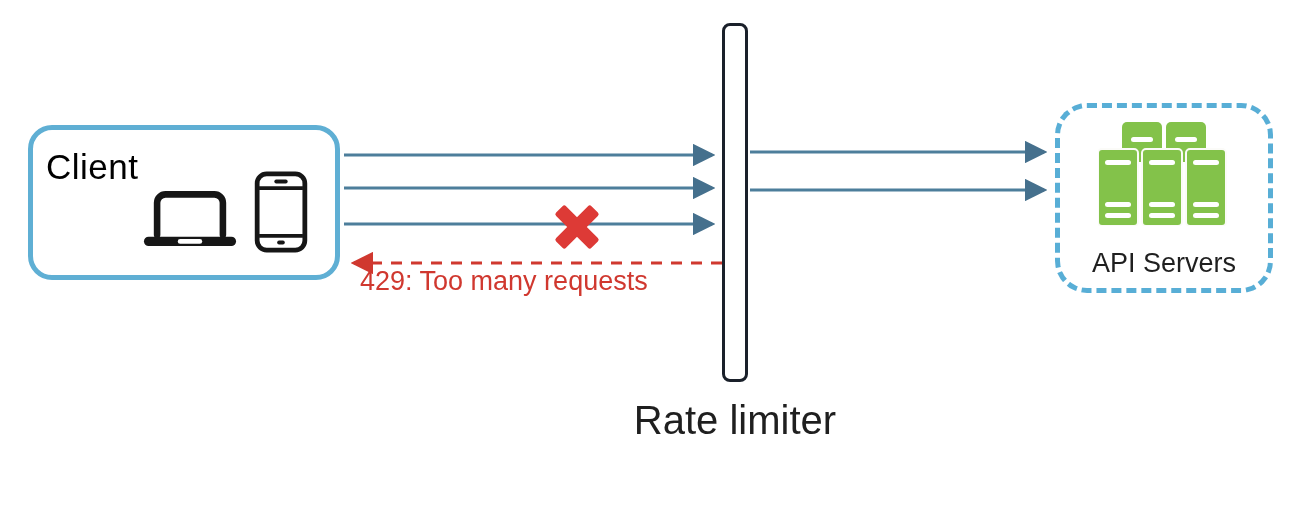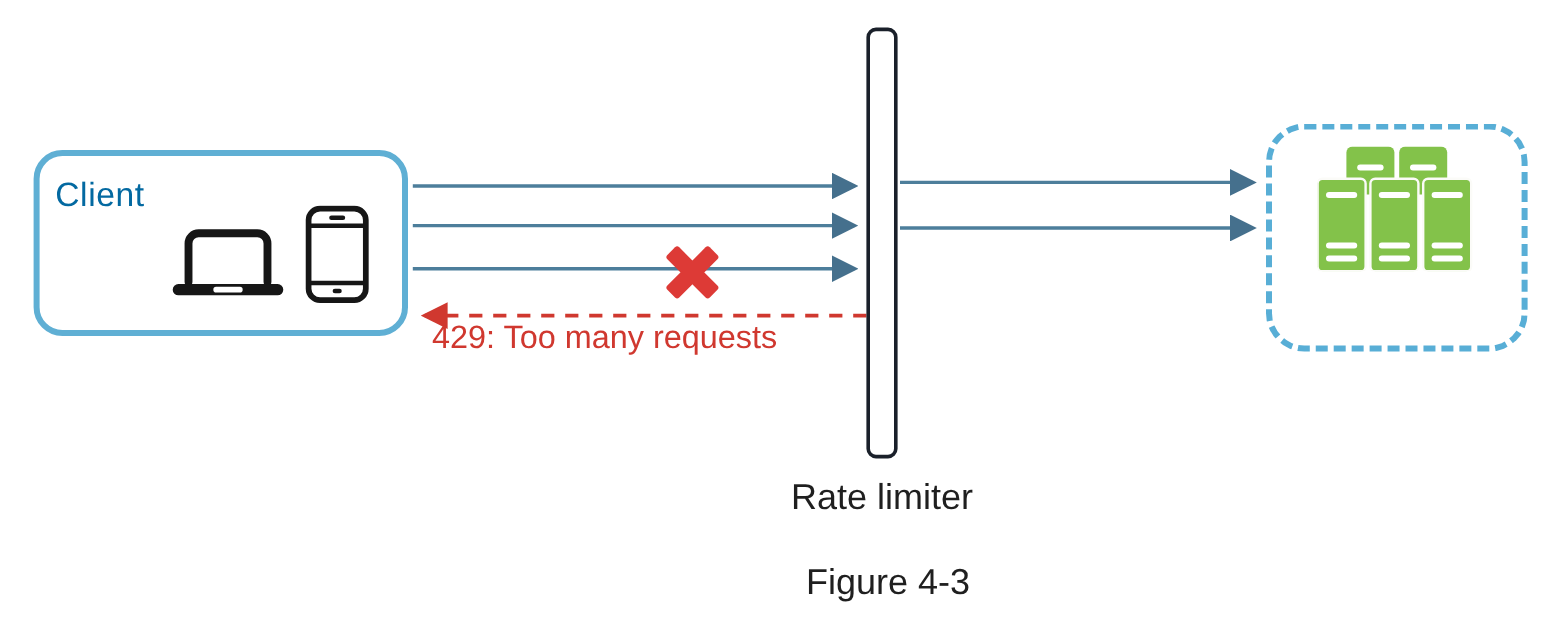--- a/index.html
+++ b/index.html
@@ -32,22 +32,22 @@
     height: 155px;
     box-sizing: border-box;
     border: 5px solid #5fafd4;
     border-radius: 24px;
     background: #ffffff;
   }
   .client-label {
     position: absolute;
     left: 13px;
     top: 17px;
-    font-size: 28px;
-    color: #0369a1;
+    font-size: 35px;
+    color: #000000;
     letter-spacing: 0.5px;
   }
   .laptop-icon {
     position: absolute;
     left: 110px;
     top: 54px;
     width: 94px;
     height: 64px;
   }
   .phone-icon {
@@ -104,21 +104,21 @@
     top: 266px;
     font-size: 27px;
     color: #d0382f;
   }
   .limiter-label {
     position: absolute;
     left: 585px;
     top: 398px;
     width: 300px;
     text-align: center;
-    font-size: 30px;
+    font-size: 40px;
     color: #1f1f1f;
   }
   .figure-caption {
     position: absolute;
     left: 590px;
     top: 469px;
     width: 300px;
     text-align: center;
     font-size: 30px;
     color: #1f1f1f;
@@ -190,21 +190,21 @@
       <rect x="51" y="38" width="26" height="5" rx="2.5" fill="#ffffff"></rect>
       <rect x="95" y="38" width="26" height="5" rx="2.5" fill="#ffffff"></rect>
 
       <rect x="7" y="80" width="26" height="5" rx="2.5" fill="#ffffff"></rect>
       <rect x="51" y="80" width="26" height="5" rx="2.5" fill="#ffffff"></rect>
       <rect x="95" y="80" width="26" height="5" rx="2.5" fill="#ffffff"></rect>
       <rect x="7" y="91" width="26" height="5" rx="2.5" fill="#ffffff"></rect>
       <rect x="51" y="91" width="26" height="5" rx="2.5" fill="#ffffff"></rect>
       <rect x="95" y="91" width="26" height="5" rx="2.5" fill="#ffffff"></rect>
     </svg>
+    <div class="api-label">API Servers</div>
   </div>
 
   <div class="error-label">429: Too many requests</div>
 
   <div class="limiter-label">Rate limiter</div>
 
-  <div class="figure-caption">Figure 4-3</div>
 
 </div>
 
 </body></html>

